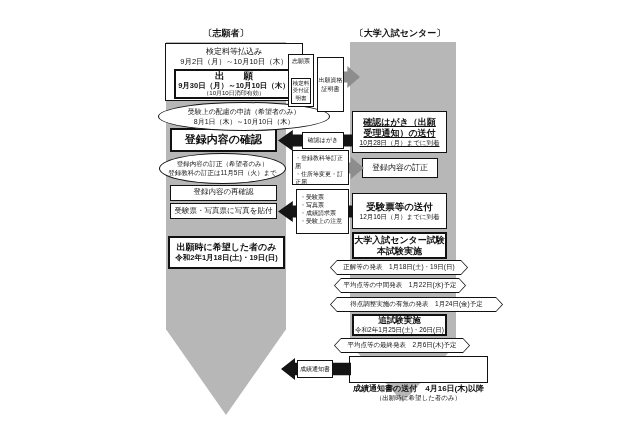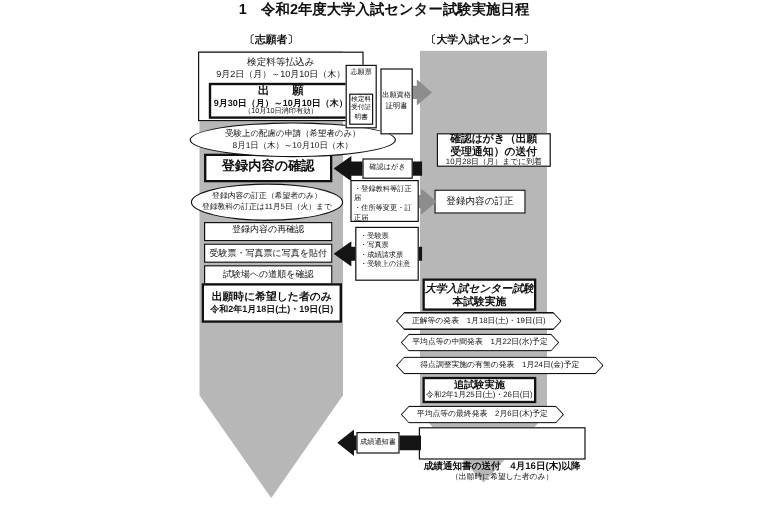--- a/index.html
+++ b/index.html
@@ -20,21 +20,20 @@
        text-align:center;clip-path:polygon(6px 0,calc(100% - 6px) 0,100% 50%,calc(100% - 6px) 100%,6px 100%,0 50%);}
   .bold{font-weight:bold;}
   .z1{z-index:1;} .z2{z-index:2;}
   .tiny{font-size:6px;line-height:1.35;}
 </style>
 </head>
 <body>
 
 <div id="canvas">
 
-  <div class="abs bold" style="left:0;top:5;width:640px;text-align:center;font-size:12px;">1　令和2年度大学入試センター試験実施日程</div>
   <div class="abs bold" style="left:166px;top:27px;width:120px;text-align:center;font-size:9px;">〔志願者〕</div>
   <div class="abs bold" style="left:336px;top:27px;width:128px;text-align:center;font-size:9px;">〔大学入試センター〕</div>
 
   <div class="abs band" style="left:166px;top:42px;width:120px;height:373px;
        clip-path:polygon(0 0,100% 0,100% 77%,50% 100%,0 77%);"></div>
   <div class="abs band" style="left:350px;top:42px;width:106px;height:360px;
        clip-path:polygon(0 0,100% 0,100% 84%,50% 100%,0 84%);"></div>
 
   <div class="abs box z1" style="left:165px;top:43px;width:138px;height:58px;justify-content:flex-start;">
     <div style="font-size:8px;margin-top:3px;">検定料等払込み</div>
@@ -68,23 +67,20 @@
     <div class="tiny">・住所等変更・訂正届</div>
   </div>
   <div class="abs arrow-r" style="left:340px;top:157px;width:24px;height:22px;"></div>
 
   <div class="abs box z1" style="left:170px;top:185px;width:107px;height:16px;font-family:Liberation Mono, monospace;">
     <div style="font-size:7.5px;">登録内容の再確認</div>
   </div>
   <div class="abs box z1" style="left:170px;top:203px;width:107px;height:16px;">
     <div style="font-size:7.5px;">受験票・写真票に写真を貼付</div>
   </div>
-  <div class="abs box z1" style="left:170px;top:221px;width:107px;height:16px;">
-    <div style="font-size:7.5px;">試験場への道順を確認</div>
-  </div>
   <div class="abs arrow-l" style="left:278px;top:201px;width:74px;height:21px;"></div>
   <div class="abs doc" style="left:296px;top:189px;width:53px;height:45px;text-align:left;padding:3px 3px;">
     <div class="tiny">・受験票</div>
     <div class="tiny">・写真票</div>
     <div class="tiny">・成績請求票</div>
     <div class="tiny">・受験上の注意</div>
   </div>
 
   <div class="abs box b2 z1" style="left:168px;top:236px;width:117px;height:33px;">
     <div class="bold" style="font-size:9px;">出願時に希望した者のみ</div>
@@ -97,33 +93,37 @@
          display:flex;align-items:center;justify-content:center;text-align:center;">
       <div style="font-size:5.5px;line-height:1.3;">検定料受付証明書</div>
     </div>
   </div>
   <div class="abs doc" style="left:317px;top:57px;width:27px;height:55px;display:flex;align-items:center;justify-content:center;">
     <div style="font-size:6px;line-height:1.4;">出願資格証明書</div>
   </div>
   <div class="abs arrow-r" style="left:337px;top:66px;width:23px;height:22px;"></div>
 
 
-  <div class="abs box z1" style="left:364px;top:111px;width:95px;height:28px;">
+  <div class="abs box z1" style="left:352px;top:111px;width:95px;height:42px;text-decoration:underline;">
     <div class="bold" style="font-size:9px;">確認はがき（出願</div>
     <div class="bold" style="font-size:9px;">受理通知）の送付</div>
     <div style="font-size:6.5px;">10月28日（月）までに到着</div>
   </div>
 
   <div class="abs box z1" style="left:362px;top:158px;width:76px;height:20px;">
     <div style="font-size:8px;">登録内容の訂正</div>
   </div>
 
+  <div class="abs box z1" style="left:352px;top:193px;width:95px;height:36px;">
+    <div class="bold" style="font-size:9.5px;">受験票等の送付</div>
+    <div style="font-size:6.5px;">12月16日（月）までに到着</div>
+  </div>
 
   <div class="abs box b2 z1" style="left:352px;top:232px;width:95px;height:27px;line-height:1.2;">
-    <div class="bold" style="font-size:9px;font-style:italic;">大学入試センター試験</div>
+    <div class="bold" style="font-size:9px;">大学入試センター試験</div>
     <div class="bold" style="font-size:9px;">本試験実施</div>
   </div>
 
   <div class="abs hex" style="left:330px;top:260px;width:138px;height:15px;">
     <div class="hex-in" style="font-size:6.5px;">正解等の発表　1月18日(土)・19日(日)</div>
   </div>
   <div class="abs hex" style="left:334px;top:278px;width:132px;height:15px;">
     <div class="hex-in" style="font-size:6.5px;">平均点等の中間発表　1月22日(水)予定</div>
   </div>
   <div class="abs hex" style="left:330px;top:297px;width:173px;height:15px;">

